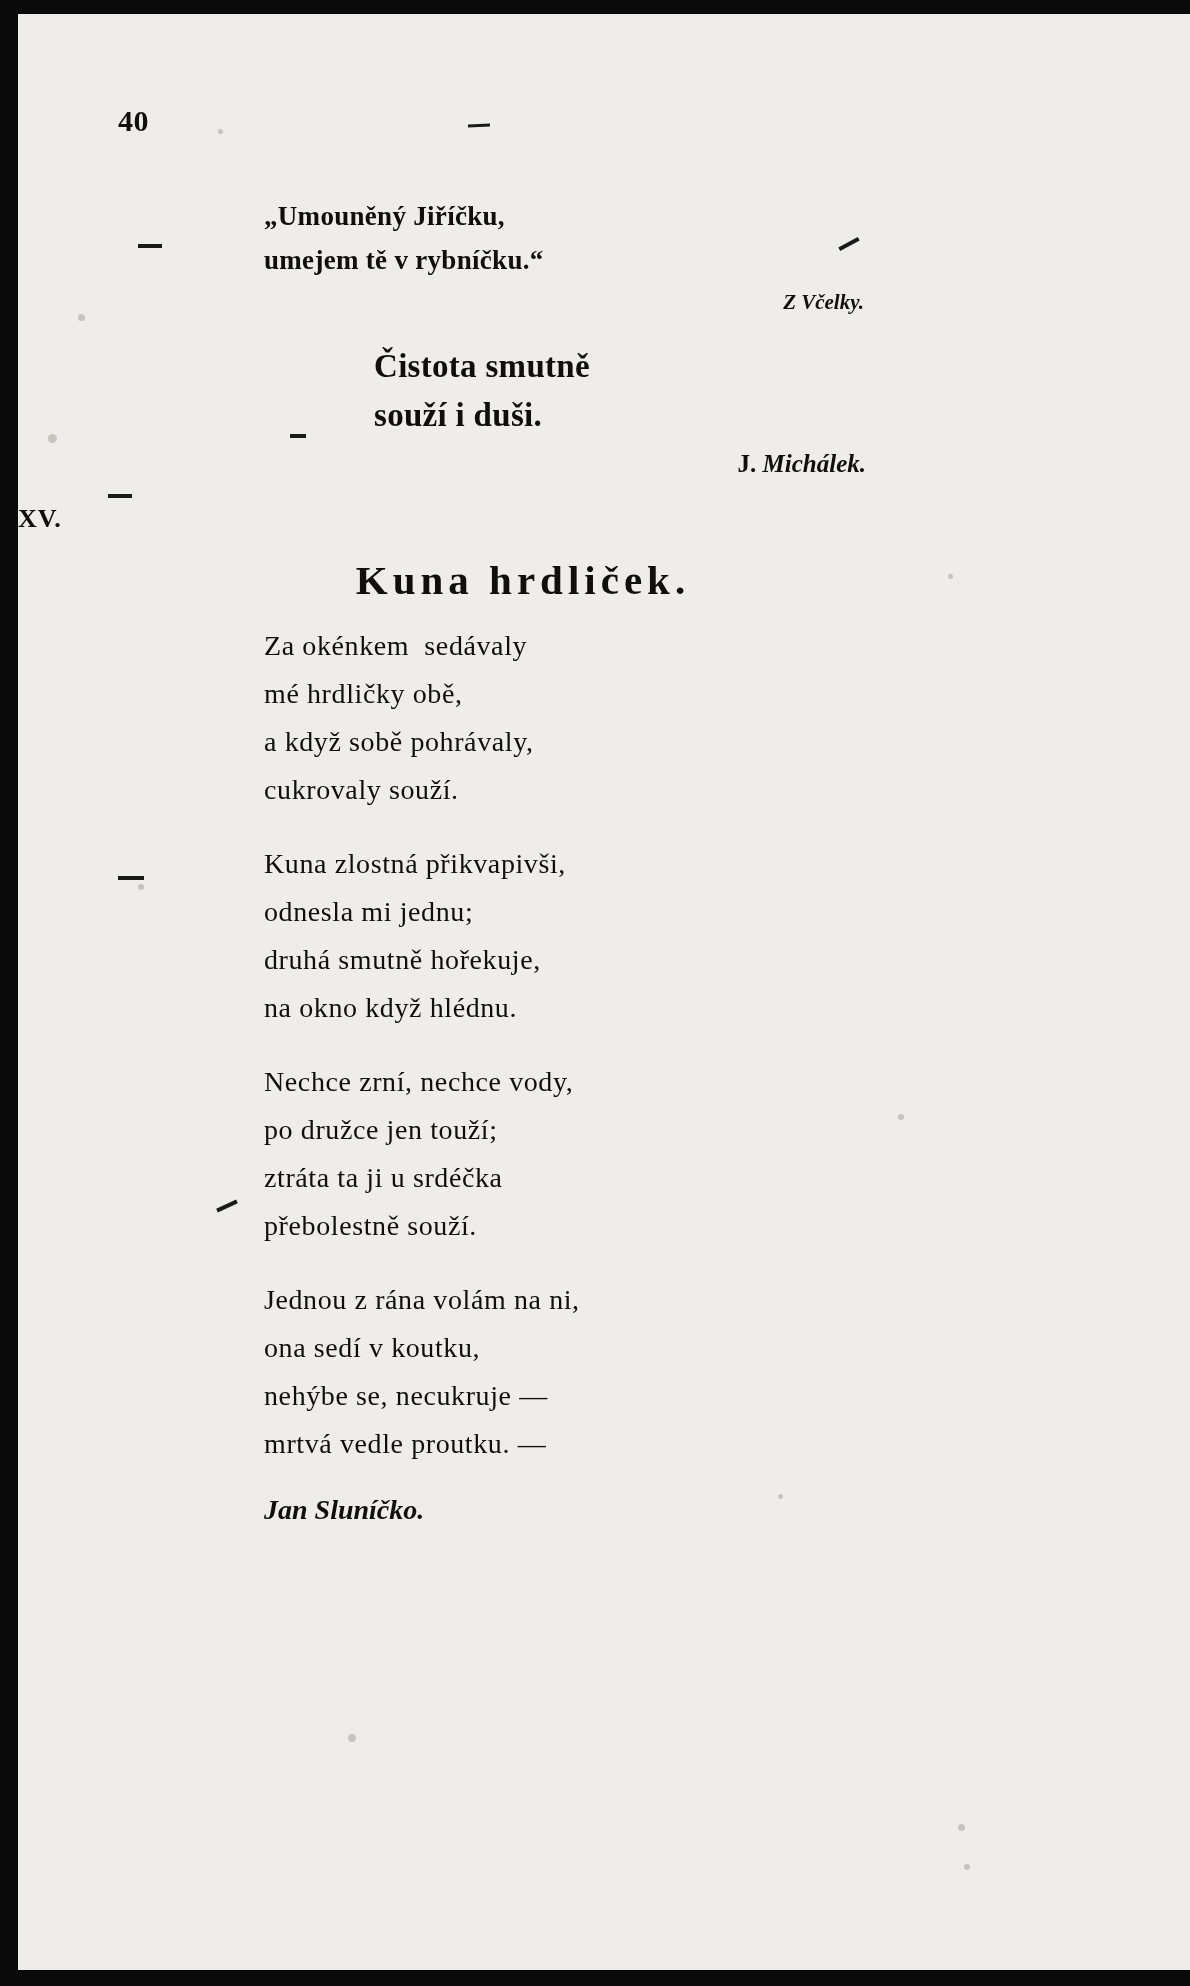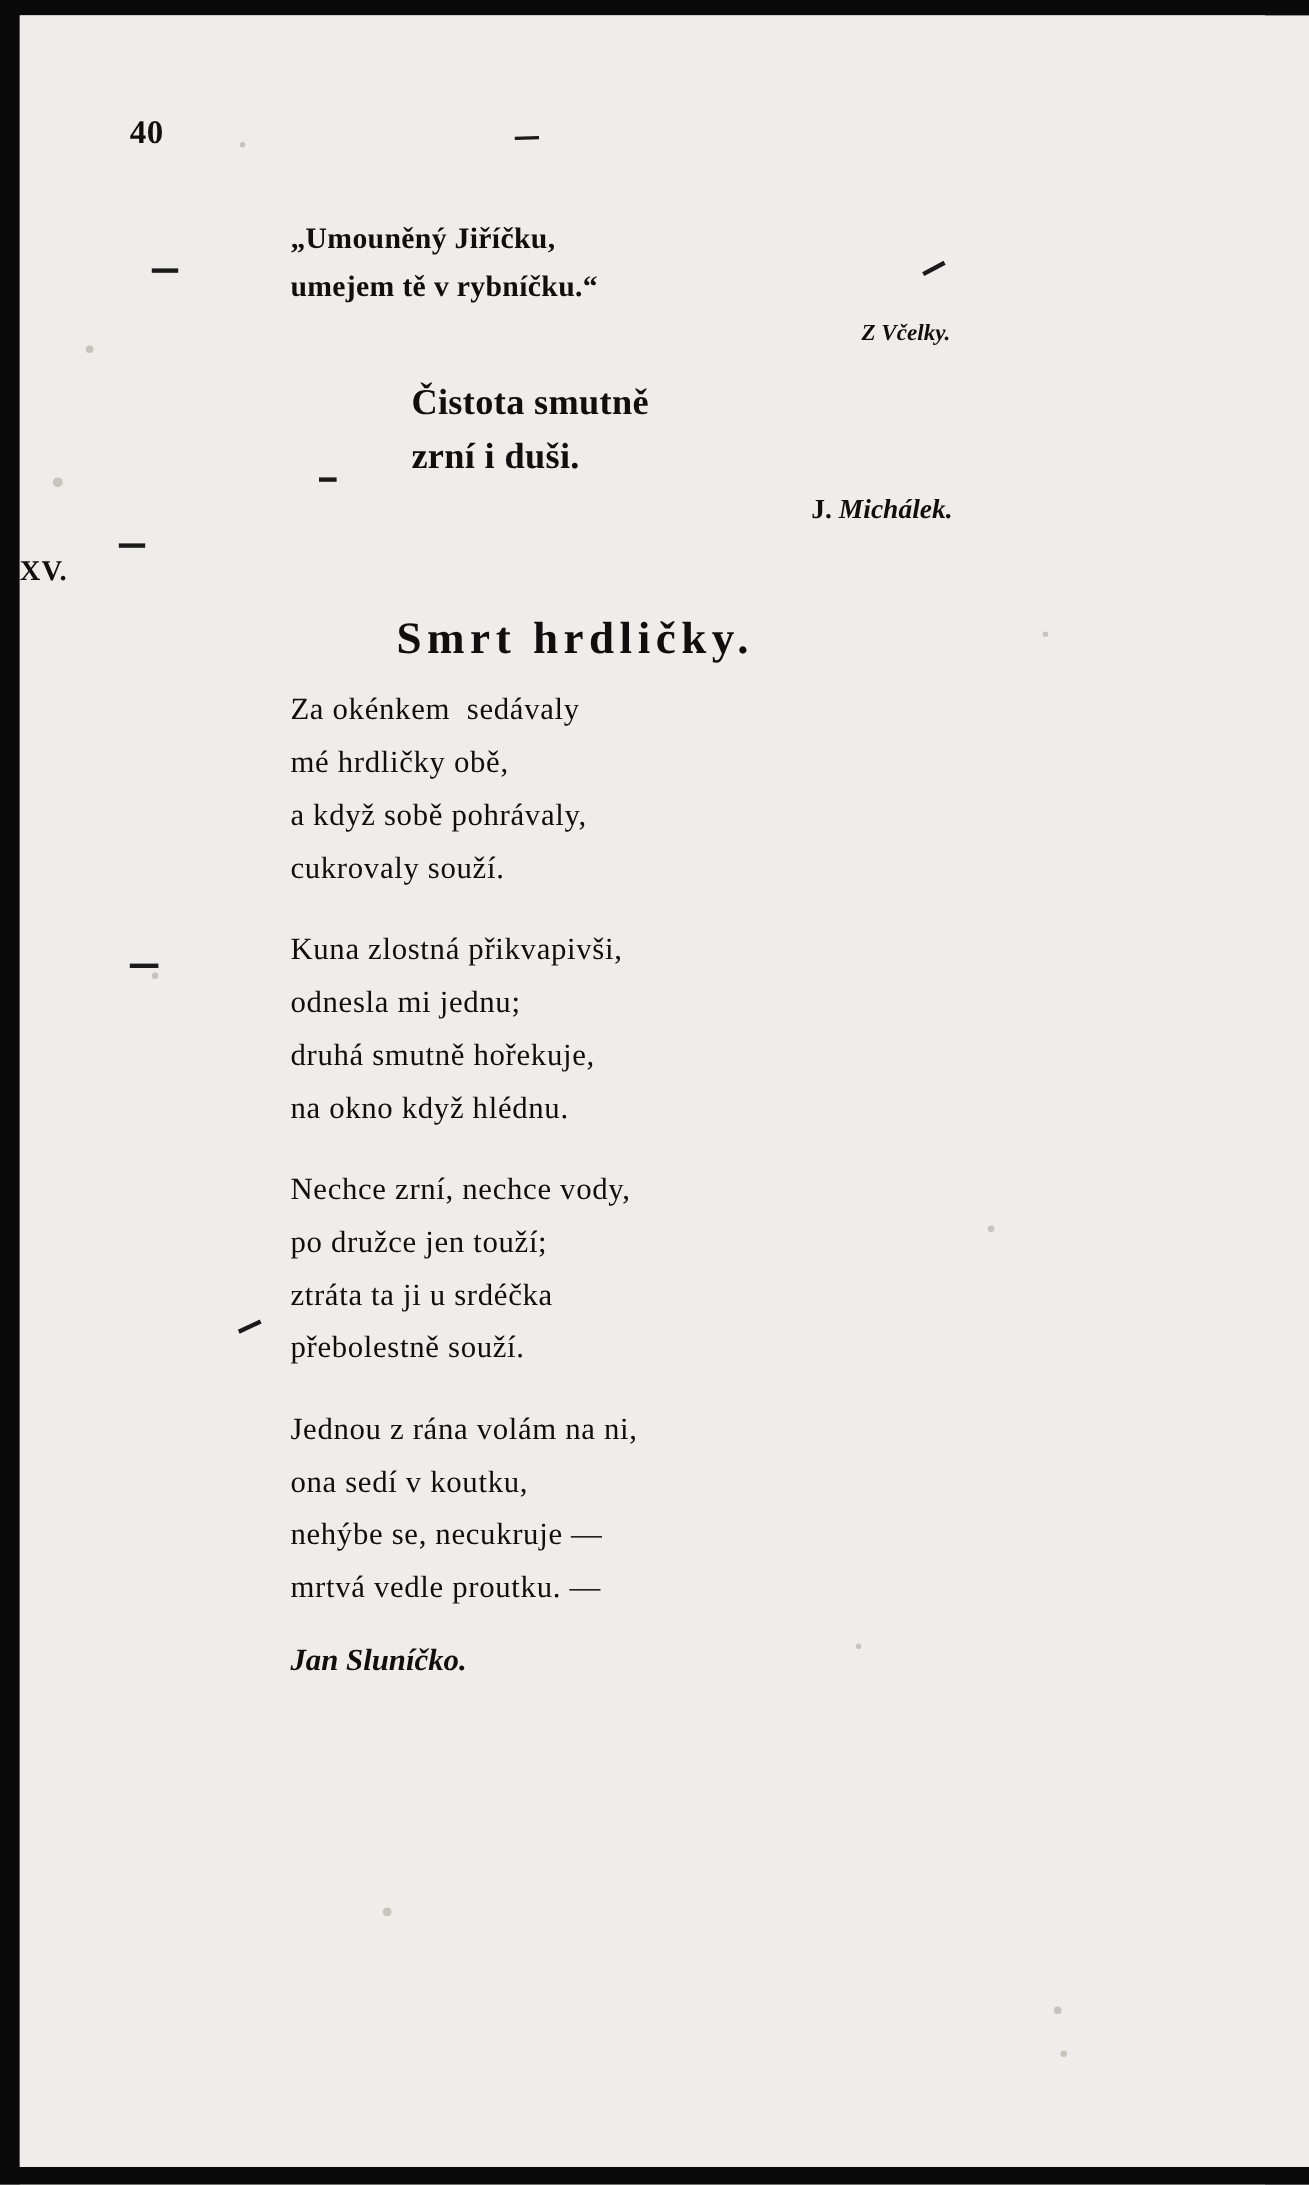--- a/index.html
+++ b/index.html
@@ -192,27 +192,27 @@
       <div class="folio">40</div>
 
       <div class="epigraph">
         <div class="epi-line">„Umouněný Jiříčku,</div>
         <div class="epi-line">umejem tě v rybníčku.“</div>
         <div class="epi-attrib">Z Včelky.</div>
       </div>
 
       <div class="motto">
         <div class="motto-line">Čistota smutně</div>
-        <div class="motto-line">zrní i duši.</div>
+        <div class="motto-line">souží i duši.</div>
         <div class="motto-attrib"><span>J.</span> <span class="ital">Michálek.</span></div>
       </div>
 
       <div class="section-num">XV.</div>
 
-      <div class="poem-title">Smrt hrdličky.</div>
+      <div class="poem-title">Kuna hrdliček.</div>
 
       <div class="stanzas">
 
         <div class="stanza">
           <div class="verse">Za okénkem  sedávaly</div>
           <div class="verse">mé hrdličky obě,</div>
           <div class="verse">a když sobě pohrávaly,</div>
           <div class="verse">cukrovaly souží.</div>
         </div>
 

